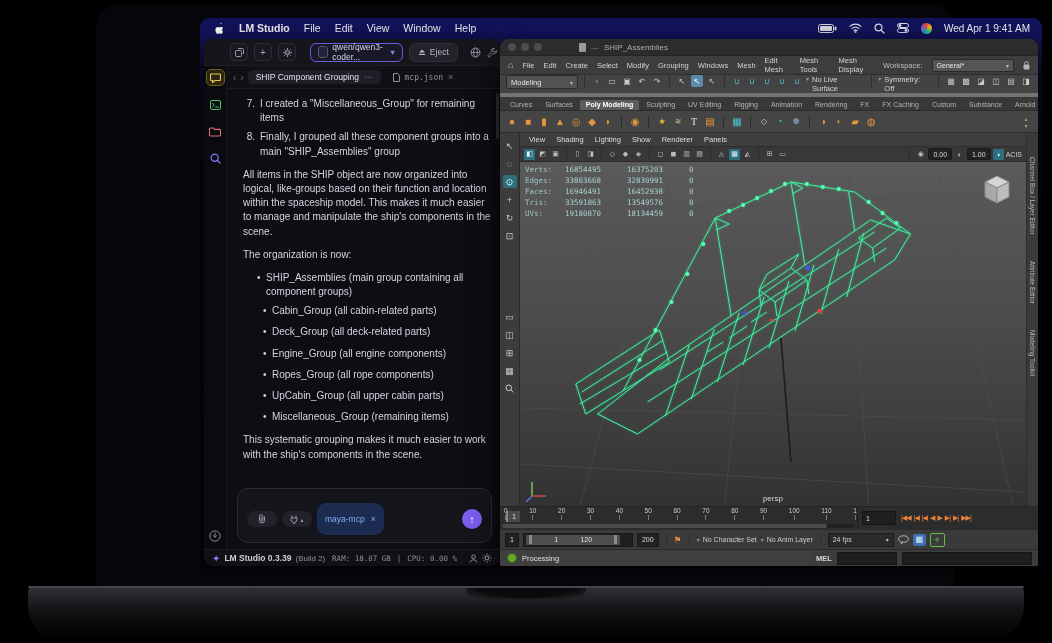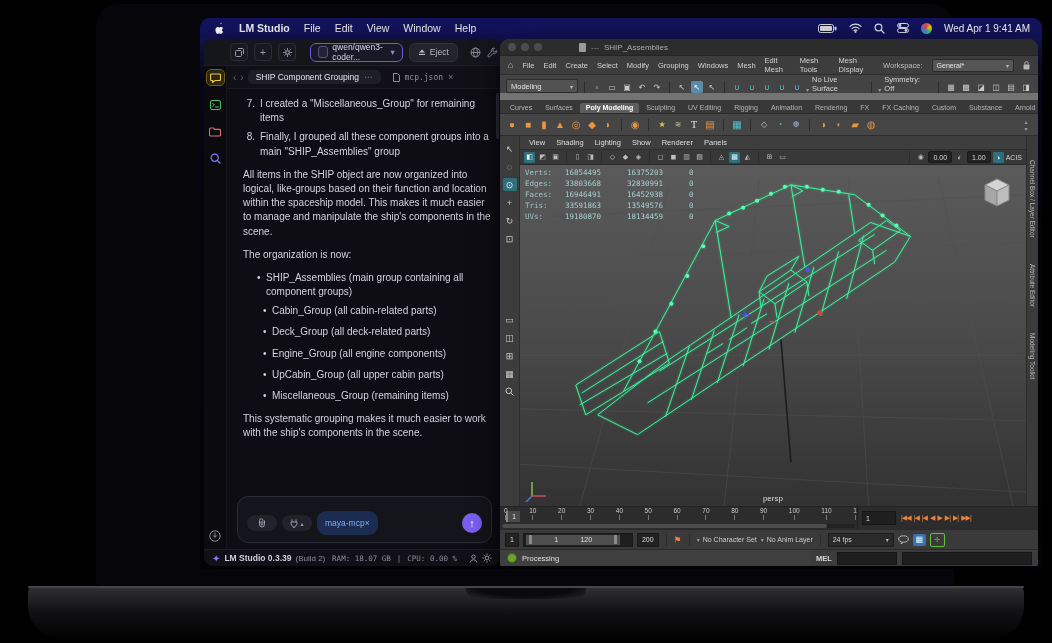--- a/index.html
+++ b/index.html
@@ -68,21 +68,21 @@
   ul.b2{list-style:none;margin:5px 0 0 0;padding-left:20px;}
   ul.b2>li{position:relative;padding-left:9px;margin-bottom:7px;}
   ul.b2>li::before{content:"•";position:absolute;left:0;top:0;}
   .inputwrap{flex:0 0 auto;margin:4px 8px 6px 10px;border:1px solid #2c2c37;border-radius:11px;
       background:#14141b;padding:8px 9px 7px 9px;}
   .inputtext{font-size:9.5px;color:#e2e2ec;min-height:26px;}
   .caret{display:inline-block;width:1px;height:10px;background:#dcdce6;vertical-align:-1px;}
   .inputrow{display:flex;align-items:center;gap:5px;margin-top:6px;}
   .chipbtn{display:flex;align-items:center;justify-content:center;gap:2px;height:16px;min-width:20px;
       padding:0 5px;background:#22222b;border-radius:8px;color:#9a9aa8;font-size:9px;}
-  .mcp-pill{display:flex;align-items:center;gap:0;height:24px;padding:0 8px;background:#1c2c50;
+  .mcp-pill{display:flex;align-items:center;gap:6px;height:32px;padding:0 8px;background:#1c2c50;
       border-radius:9px;color:#7fa9f5;font-size:8.5px;text-align:center;}
   .send{margin-left:auto;width:20px;height:20px;border-radius:50%;background:#7a5ff0;color:#fff;
       display:flex;align-items:center;justify-content:center;font-size:11px;}
   .lm-status{flex:0 0 16px;background:#101016;border-top:1px solid #1c1c24;display:flex;align-items:center;
       gap:4px;padding:0 8px;font-size:8px;color:#8f8f9d;}
   .lm-status .ver{color:#cfcfdb;font-weight:bold;font-size:8.5px;}
   .lm-status .sys{margin-left:auto;font-family:"DejaVu Sans Mono",monospace;font-size:7.5px;display:flex;gap:6px;}
   .logo{color:#8b7bff;font-size:10px;}
   
   .maya{position:absolute;left:300px;top:21px;width:538px;height:527px;background:#3a3a3a;
@@ -91,22 +91,22 @@
   .m-title{flex:0 0 16px;background:#2c2c2c;display:flex;align-items:center;gap:5px;padding:0 8px;
       font-size:8px;color:#ababab;border-bottom:1px solid #242424;}
   .tlg{width:8px;height:8px;border-radius:50%;background:#4c4c52;}
   .m-title .doc{width:7px;height:9px;background:#9a9a9a;border-radius:1px;margin-left:32px;}
   .m-menus{flex:0 0 15px;background:#3d3d3d;display:flex;align-items:center;gap:9px;padding:0 8px;
       font-size:7.5px;color:#d2d2d2;border-bottom:1px solid #2e2e2e;}
   .m-menus .home{font-size:9px;color:#cfcfcf;}
   .wslabel{margin-left:auto;color:#bdbdbd;}
   .wsbox{display:flex;align-items:center;justify-content:space-between;width:92px;height:11px;
       background:#555;border:1px solid #2a2a2a;border-radius:2px;padding:0 4px;font-size:7px;color:#e8e8e8;}
-  .m-status{flex:0 0 17px;background:#434343;display:flex;align-items:flex-end;gap:3px;padding:0 6px;
-      border-bottom:7px solid #737373;font-size:7.5px;}
+  .m-status{flex:0 0 17px;background:#434343;display:flex;align-items:flex-start;gap:3px;padding:0 6px;
+      border-bottom:4px solid #737373;font-size:7.5px;}
   .dd{display:flex;align-items:center;justify-content:space-between;background:#525252;border:1px solid #2c2c2c;
       border-radius:2px;height:12px;padding:0 4px;color:#e2e2e2;}
   .dd.mode{width:62px;}
   .vsep{width:1px;height:12px;background:#2d2d2d;margin:0 3px;}
   .mi{display:inline-flex;align-items:center;justify-content:center;width:12px;height:12px;
       font-size:8px;color:#c9c9c9;border-radius:2px;}
   .mi.hl{background:#5a8ba8;color:#fff;}
   .mi.teal{color:#49c5cf;}
   .mi.orange{color:#e8953f;font-size:10px;}
   .plain{color:#d6d6d6;}
@@ -353,20 +353,21 @@
             </div>
             <div class="para">All items in the SHIP object are now organized into logical, like-groups based on their function and location within the spaceship model. This makes it much easier to manage and manipulate the ship's components in the scene.</div>
             <div class="para">The organization is now:</div>
             <ul class="b1">
               <li>SHIP_Assemblies (main group containing all component groups)</li>
             </ul>
             <ul class="b2">
               <li>Cabin_Group (all cabin-related parts)</li>
               <li>Deck_Group (all deck-related parts)</li>
               <li>Engine_Group (all engine components)</li>
+              <li>Ropes_Group (all rope components)</li>
               <li>UpCabin_Group (all upper cabin parts)</li>
               <li>Miscellaneous_Group (remaining items)</li>
             </ul>
             <div class="para">This systematic grouping makes it much easier to work with the ship's components in the scene.</div>
 
           </div>
 
           <div class="inputwrap">
             <div class="inputrow">
               <span class="chipbtn">

